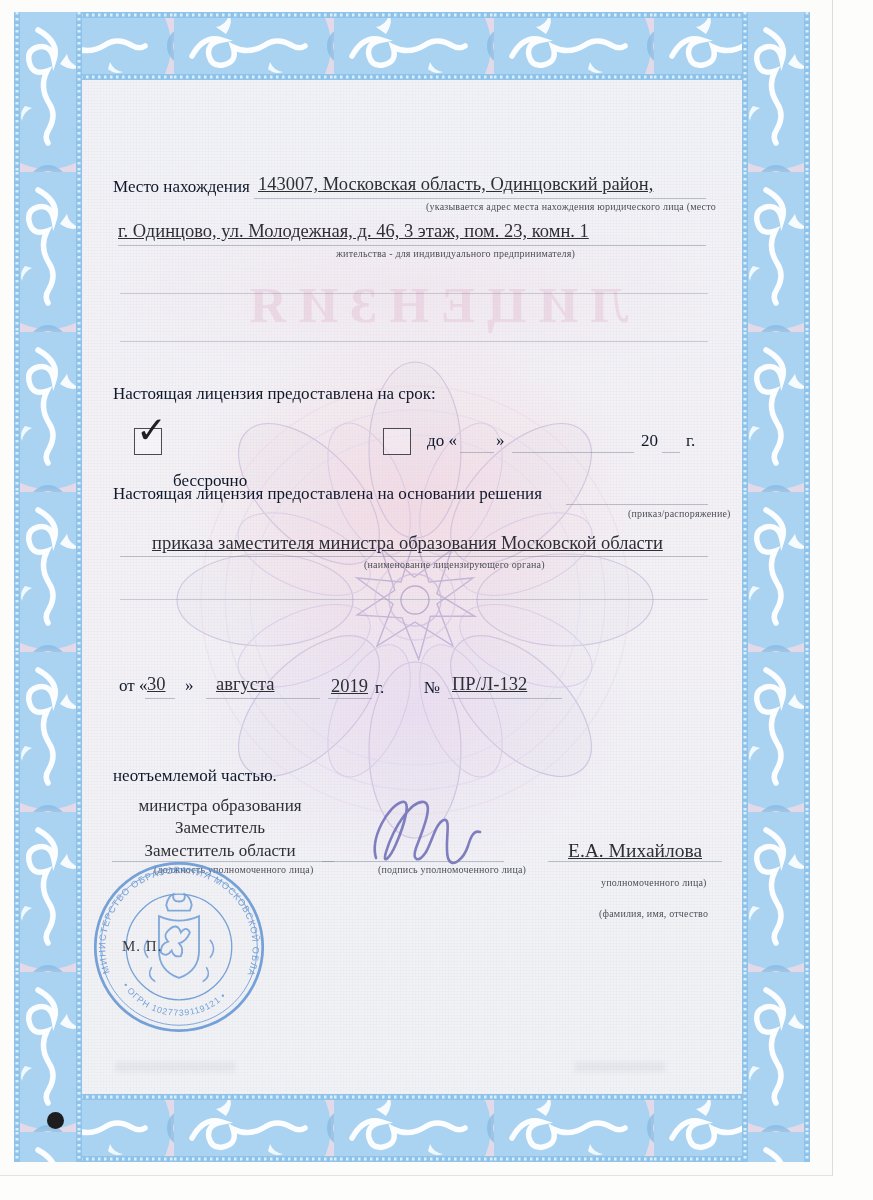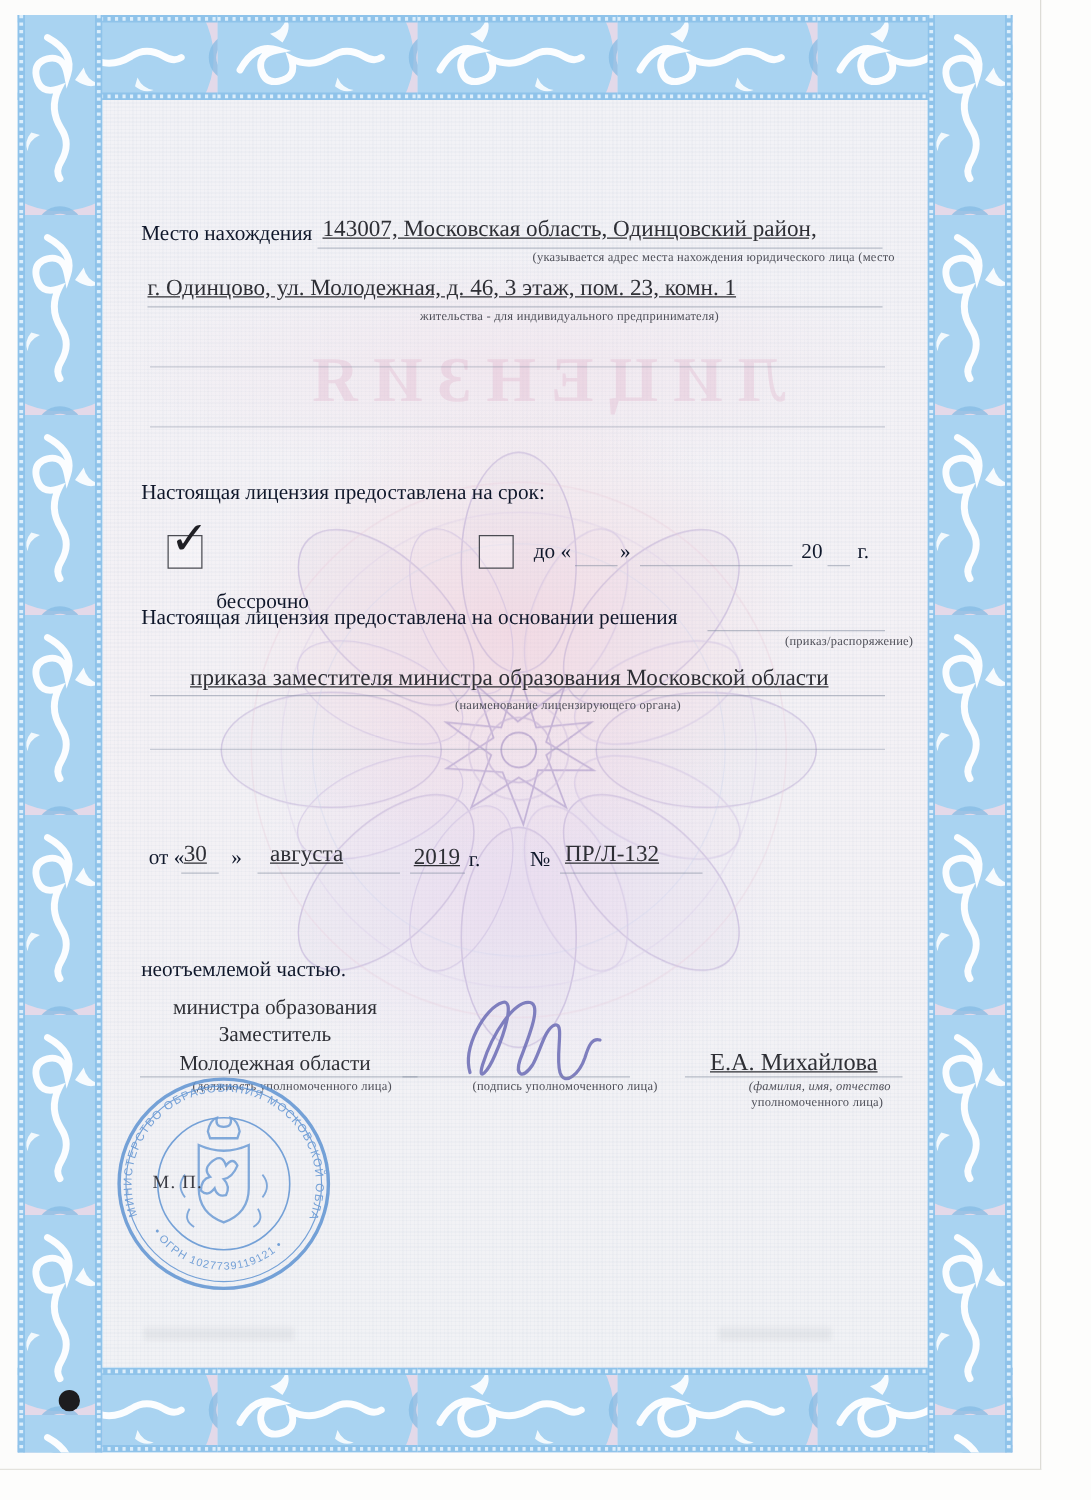--- a/index.html
+++ b/index.html
@@ -213,34 +213,34 @@
   <div class="rule" style="left:328px;top:698px;width:44px;"></div>
   <div class="t main" style="left:424px;top:678px;">№</div>
   <div class="t val" style="left:452px;top:674px;">ПР/Л-132</div>
   <div class="rule" style="left:448px;top:698px;width:114px;"></div>
 
   <div class="t main" style="left:113px;top:766px;">неотъемлемой  частью.</div>
 
   <div class="pos-block">
     <div>министра образования</div>
     <div>Заместитель</div>
-    <div>Молодежная области</div>
+    <div>Заместитель области</div>
   </div>
   <div class="rule" style="left:112px;top:861px;width:222px;"></div>
   <div class="t cap" style="left:118px;top:864px;">(должность уполномоченного лица)</div>
 
   <svg class="signature" viewBox="0 0 150 80">
     <path d="M18,66 C12,46 30,14 44,10 C54,7 46,34 38,52 C32,66 24,74 28,60 C36,34 54,8 66,10 C76,12 64,40 58,56 C54,68 60,72 68,60 C74,50 78,30 86,28 C94,26 86,52 90,66 C94,78 106,66 110,54 C113,44 116,38 122,40" stroke="#7272b8" stroke-width="2.6" fill="none" stroke-linecap="round" opacity="0.9"></path>
   </svg>
   <div class="rule" style="left:322px;top:861px;width:182px;"></div>
   <div class="t cap" style="left:342px;top:864px;">(подпись уполномоченного лица)</div>
 
   <div class="t val" style="left:568px;top:840px;font-size:19.5px;">Е.А. Михайлова</div>
   <div class="rule" style="left:548px;top:861px;width:174px;"></div>
-  <div class="t cap" style="left:563px;top:864px;font-style:italic;">(фамилия, имя, отчество</div>
+  <div class="t cap" style="left:563px;top:908px;">(фамилия, имя, отчество</div>
   <div class="t cap" style="left:565px;top:877px;">уполномоченного лица)</div>
 
   <svg class="stamp" viewBox="-100 -100 200 200">
     <circle r="92" fill="none" stroke="#5f93d2" stroke-width="3"></circle>
     <circle r="86" fill="none" stroke="#5f93d2" stroke-width="1"></circle>
     <circle r="58" fill="none" stroke="#5f93d2" stroke-width="1.4"></circle>
     <defs>
       <path id="arc-top" d="M -76 28 A 81 81 0 1 1 76 28" fill="none"></path>
       <path id="arc-bottom" d="M -62 42 A 74 74 0 0 0 62 42" fill="none"></path>
     </defs>

